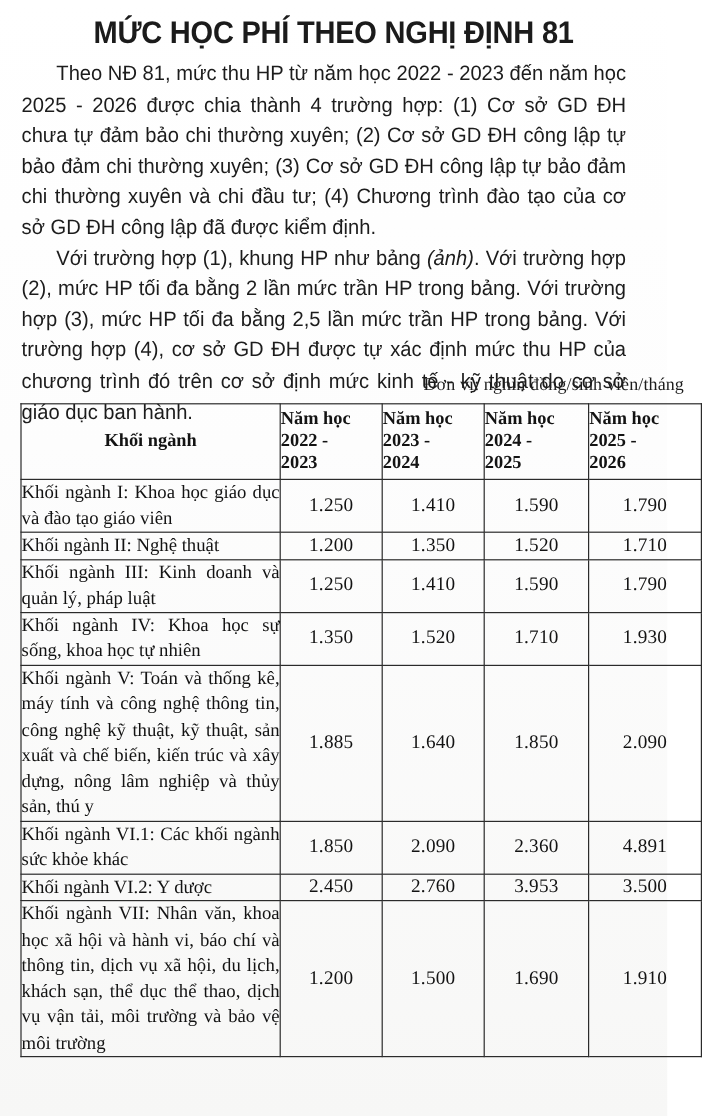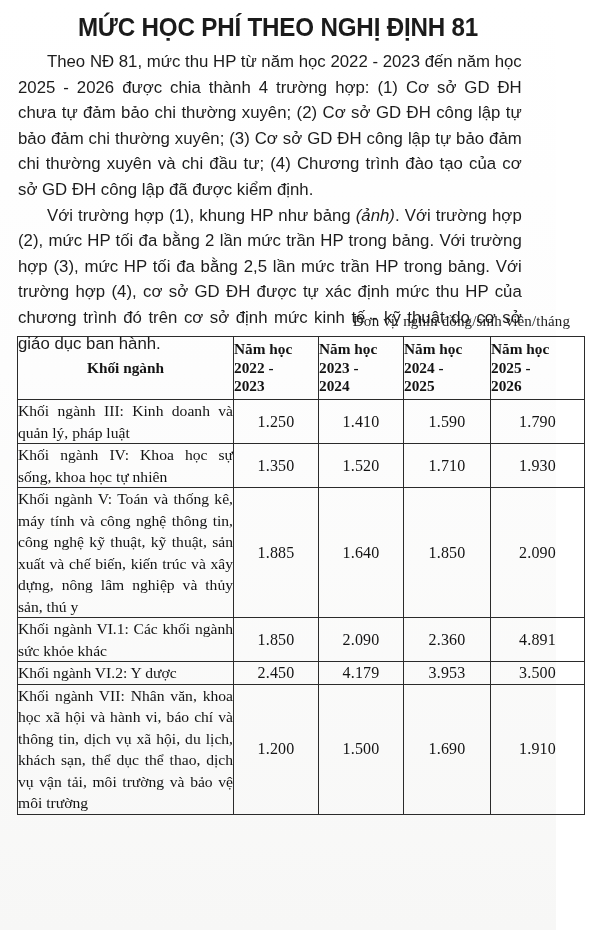--- a/index.html
+++ b/index.html
@@ -163,20 +163,34 @@
           </th>
           <th class="col-year">
             <div>Năm học</div>
             <div>2025 -</div>
             <div>2026</div>
           </th>
         </tr>
       </thead>
       <tbody>
         <tr>
+          <td class="name">Khối ngành I: Khoa học giáo dục và đào tạo giáo viên</td>
+          <td class="val">1.250</td>
+          <td class="val">1.410</td>
+          <td class="val">1.590</td>
+          <td class="val">1.790</td>
+        </tr>
+        <tr>
+          <td class="name">Khối ngành II: Nghệ thuật</td>
+          <td class="val">1.200</td>
+          <td class="val">1.350</td>
+          <td class="val">1.520</td>
+          <td class="val">1.710</td>
+        </tr>
+        <tr>
           <td class="name">Khối ngành III: Kinh doanh và quản lý, pháp luật</td>
           <td class="val">1.250</td>
           <td class="val">1.410</td>
           <td class="val">1.590</td>
           <td class="val">1.790</td>
         </tr>
         <tr>
           <td class="name">Khối ngành IV: Khoa học sự sống, khoa học tự nhiên</td>
           <td class="val">1.350</td>
           <td class="val">1.520</td>
@@ -193,21 +207,21 @@
         <tr>
           <td class="name">Khối ngành VI.1: Các khối ngành sức khỏe khác</td>
           <td class="val">1.850</td>
           <td class="val">2.090</td>
           <td class="val">2.360</td>
           <td class="val">4.891</td>
         </tr>
         <tr>
           <td class="name">Khối ngành VI.2: Y dược</td>
           <td class="val">2.450</td>
-          <td class="val">4.179</td>
+          <td class="val">2.760</td>
           <td class="val">3.953</td>
           <td class="val">3.500</td>
         </tr>
         <tr>
           <td class="name">Khối ngành VII: Nhân văn, khoa học xã hội và hành vi, báo chí và thông tin, dịch vụ xã hội, du lịch, khách sạn, thể dục thể thao, dịch vụ vận tải, môi trường và bảo vệ môi trường</td>
           <td class="val">1.200</td>
           <td class="val">1.500</td>
           <td class="val">1.690</td>
           <td class="val">1.910</td>
         </tr>

